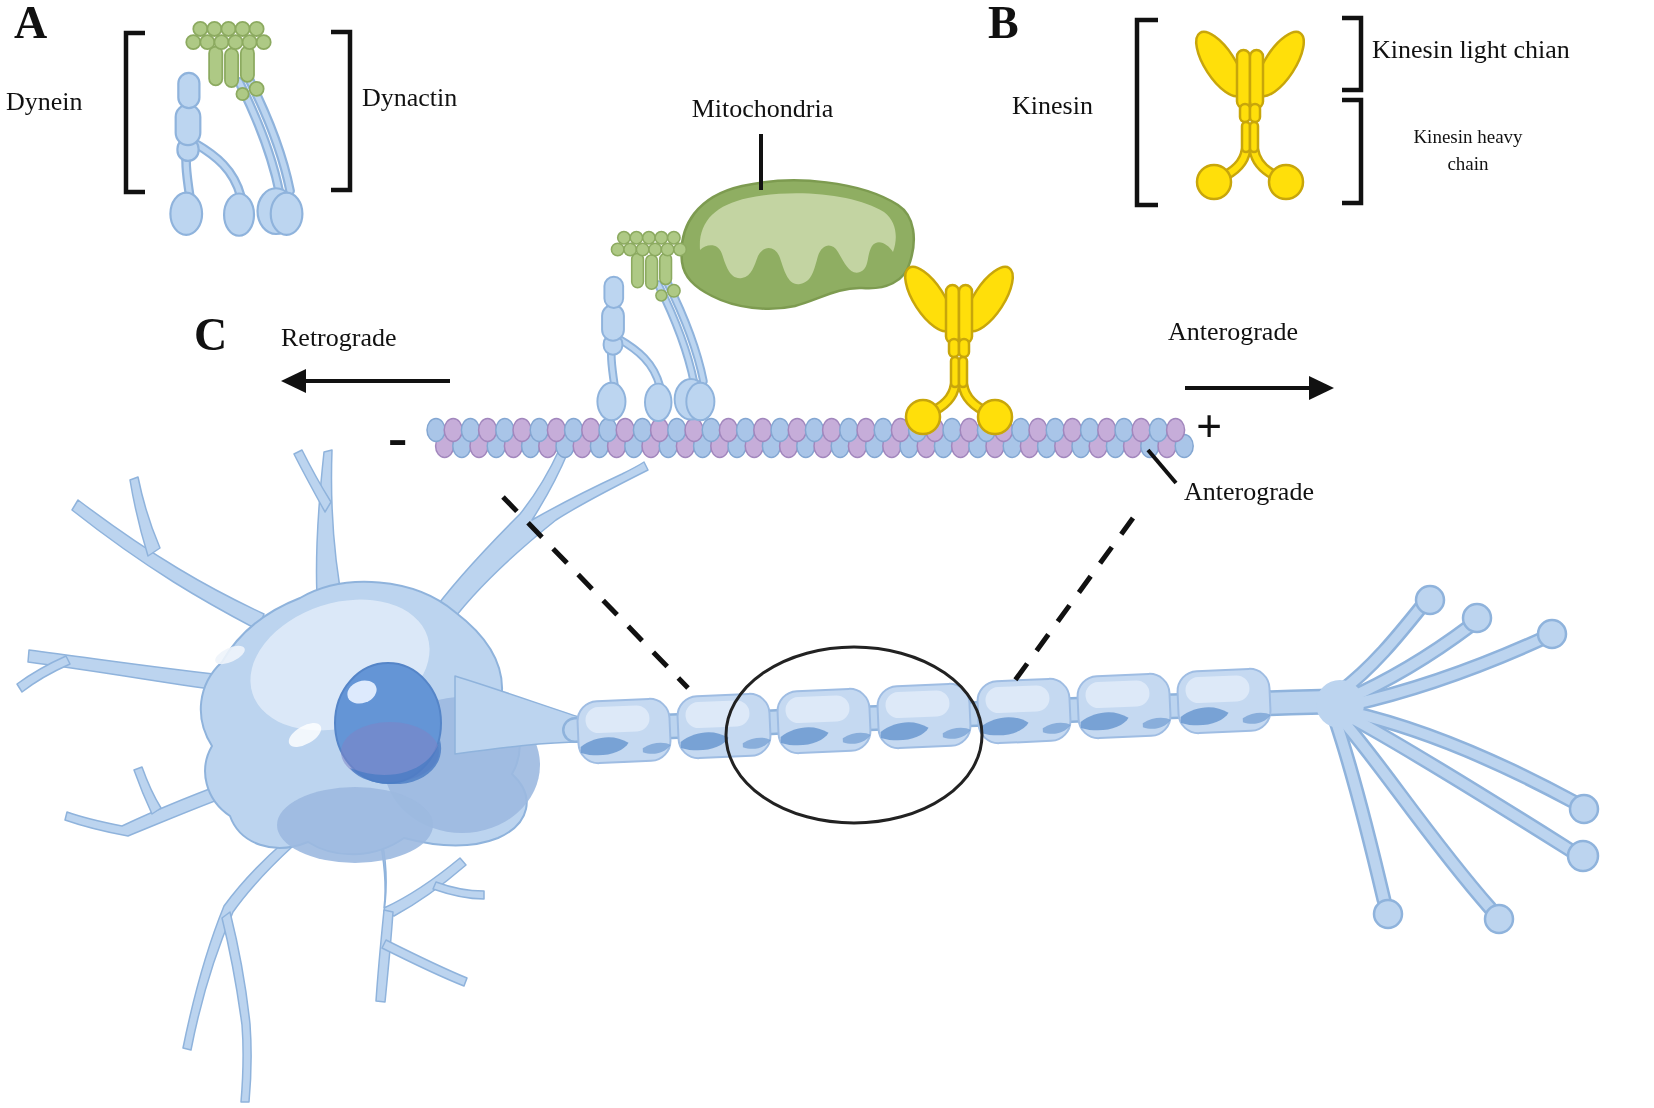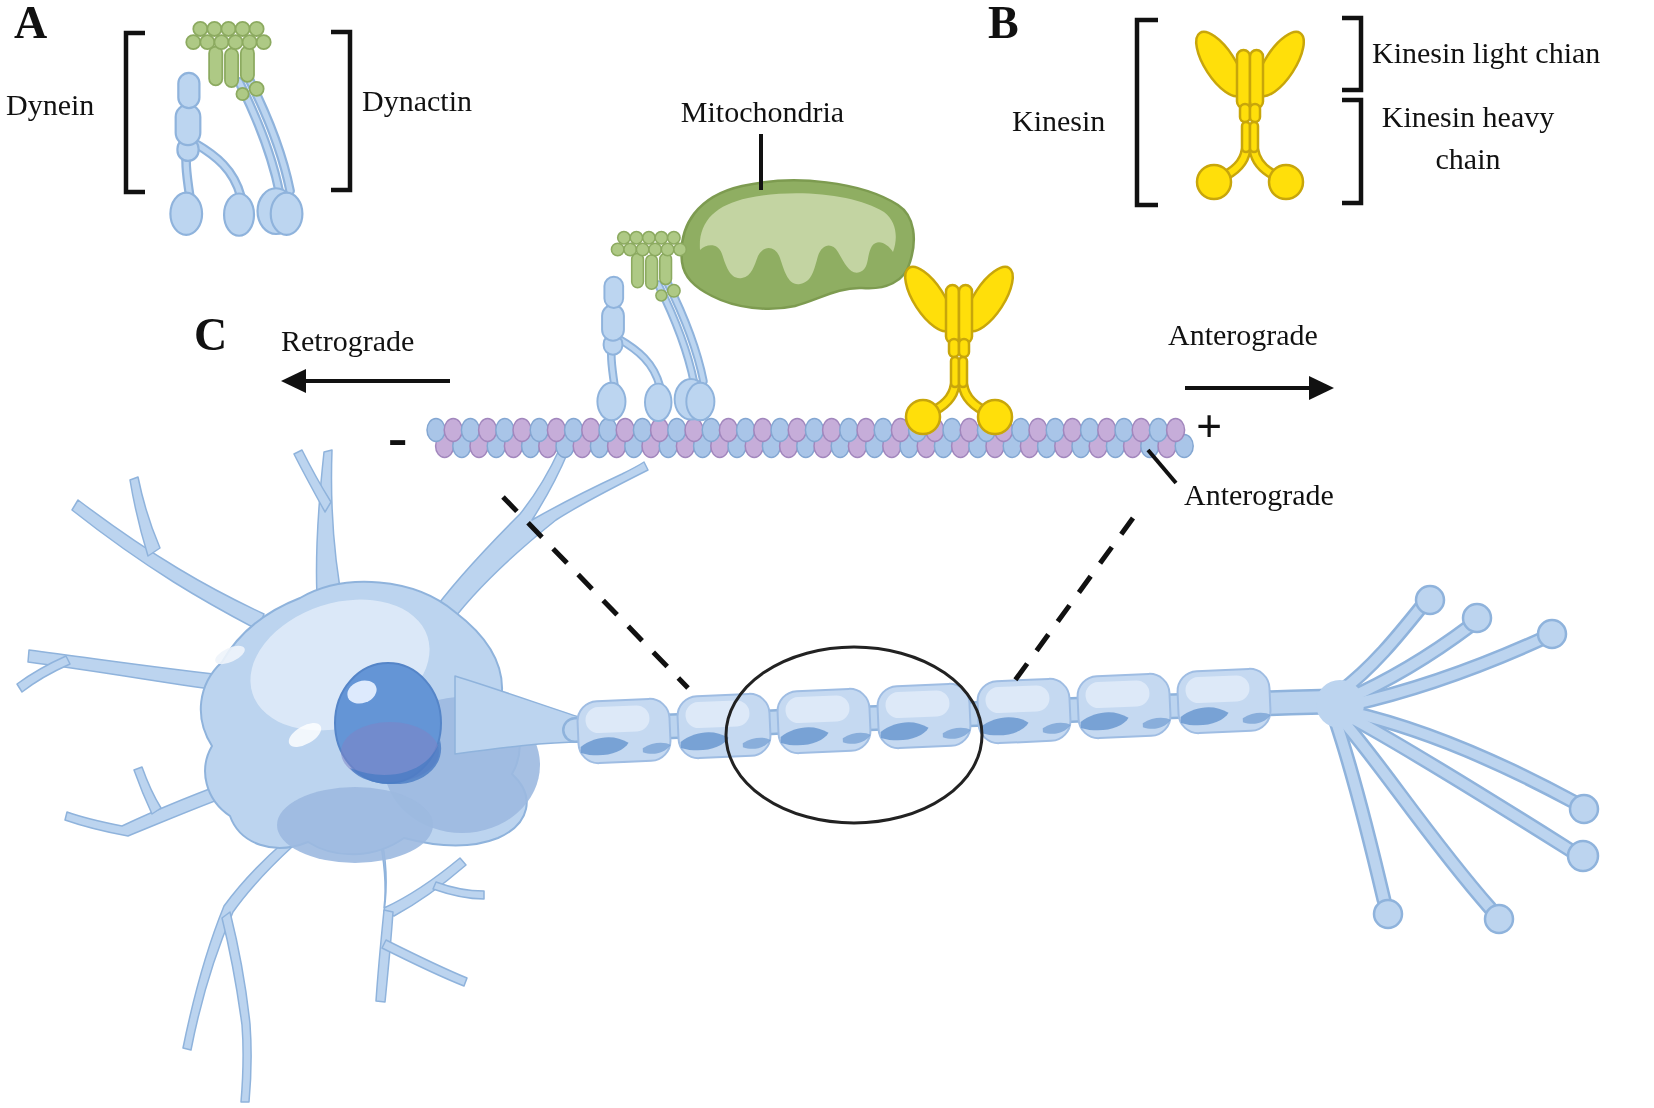--- a/index.html
+++ b/index.html
@@ -1,33 +1,33 @@
 <!DOCTYPE html>
 <html><head>
 <meta charset="utf-8">
 <style>
   html,body{margin:0;padding:0;background:#ffffff;}
   .stage{position:relative;width:1654px;height:1108px;background:#ffffff;overflow:hidden;
          font-family:"Liberation Serif","DejaVu Serif",serif;color:#111;}
   .stage svg{position:absolute;left:0;top:0;}
-  .lbl{position:absolute;font-size:30px;line-height:1.1;white-space:nowrap;}
+  .lbl{position:absolute;font-size:26px;line-height:1.1;white-space:nowrap;}
   .panel-letter{position:absolute;font-size:46px;font-weight:bold;line-height:1;}
   .centered{text-align:center;white-space:normal;}
   .sign{position:absolute;font-weight:bold;line-height:1;}
   #minus-sign{left:388px;top:408px;font-size:58px;}
   #plus-sign{left:1196px;top:404px;font-size:46px;}
   #lbl-a{left:14px;top:0px;}
   #lbl-b{left:988px;top:0px;}
   #lbl-c{left:194px;top:312px;}
   #lbl-dynein{left:6px;top:88px;}
   #lbl-dynactin{left:362px;top:84px;}
   #lbl-mitochondria{left:660px;top:95px;width:205px;text-align:center;}
-  #lbl-kinesin-b{left:1012px;top:92px;margin-top:12px;}
+  #lbl-kinesin-b{left:1012px;top:92px;}
   #lbl-klc{left:1372px;top:36px;}
-  #lbl-khc{left:1368px;top:96px;width:200px;font-size:30px;line-height:1.4;text-align:center;}
+  #lbl-khc{left:1368px;top:124px;width:200px;font-size:19px;line-height:1.4;text-align:center;}
   #lbl-retrograde{left:281px;top:324px;text-align:right;}
   #lbl-anterograde{left:1168px;top:318px;}
   #lbl-microtubule{left:1184px;top:478px;}
 </style>
 </head>
 <body>
 
 <div class="stage">
 
 <svg width="1654" height="1108" viewBox="0 0 1654 1108" xmlns="http://www.w3.org/2000/svg">

